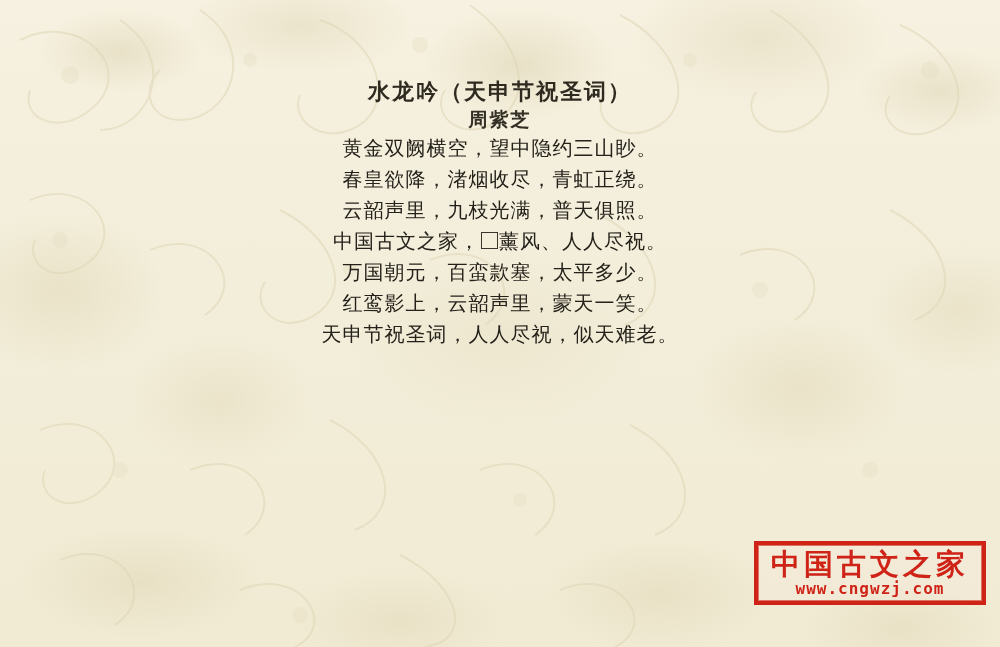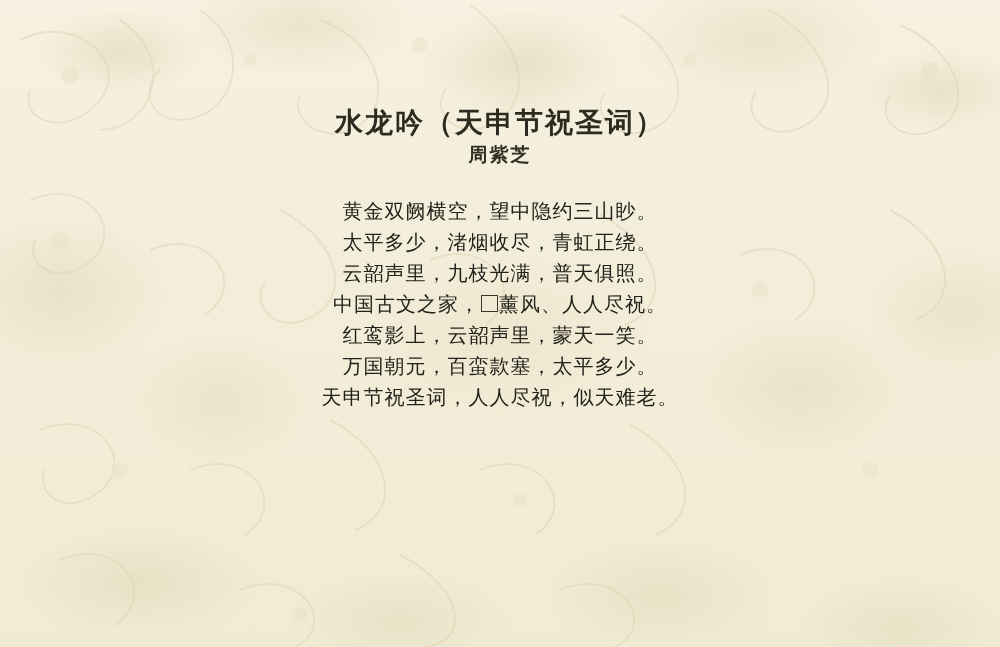--- a/index.html
+++ b/index.html
@@ -53,39 +53,38 @@
 
   #content {
     position: absolute;
     inset: 0;
     display: flex;
     flex-direction: column;
     align-items: center;
   }
 
   #poem-title {
-    margin-top: 104px;
-    font-size: 28px;
+    margin-top: 77px;
+    font-size: 22px;
     font-weight: bold;
     letter-spacing: 2px;
     color: #2e2a20;
     font-family: Liberation Sans, sans-serif;
     text-align: center;
   }
 
   #poem-author {
     font-size: 19px;
     font-weight: bold;
     letter-spacing: 2px;
     color: #332f24;
     font-family: "DejaVu Serif", "Liberation Serif", serif;
   }
 
   #poem-body {
-    margin-top: 28px;
     text-align: center;
     font-size: 20px;
     line-height: 31px;
     color: #24211a;
     letter-spacing: 1px;
     font-family: "DejaVu Serif", "Liberation Serif", serif;
   }
   .poem-line {
     white-space: nowrap;
   }
@@ -180,25 +179,29 @@
       <circle cx="300" cy="615" r="8"></circle>
     </g>
   </svg>
 
   <div id="content">
     <div id="poem-title">水龙吟（天申节祝圣词）</div>
     <div id="poem-author">周紫芝</div>
 
     <div id="poem-body">
       <div class="poem-line">黄金双阙横空，望中隐约三山眇。</div>
-      <div class="poem-line">太平多少，渚烟收尽，青虹正绕。</div>
+      <div class="poem-line">春皇欲降，渚烟收尽，青虹正绕。</div>
       <div class="poem-line">云韶声里，九枝光满，普天俱照。</div>
       <div class="poem-line">
         <span>中国古文之家，</span><span class="tofu-box"></span><span>薰风、人人尽祝。</span>
       </div>
+      <div class="poem-line">万国朝元，百蛮款塞，太平多少。</div>
       <div class="poem-line">红鸾影上，云韶声里，蒙天一笑。</div>
-      <div class="poem-line">万国朝元，百蛮款塞，太平多少。</div>
       <div class="poem-line">天申节祝圣词，人人尽祝，似天难老。</div>
     </div>
   </div>
 
+  <div id="seal">
+    <div id="seal-main">中国古文之家</div>
+    <div id="seal-url">www.cngwzj.com</div>
+  </div>
 
 </div>
 
 </body></html>

